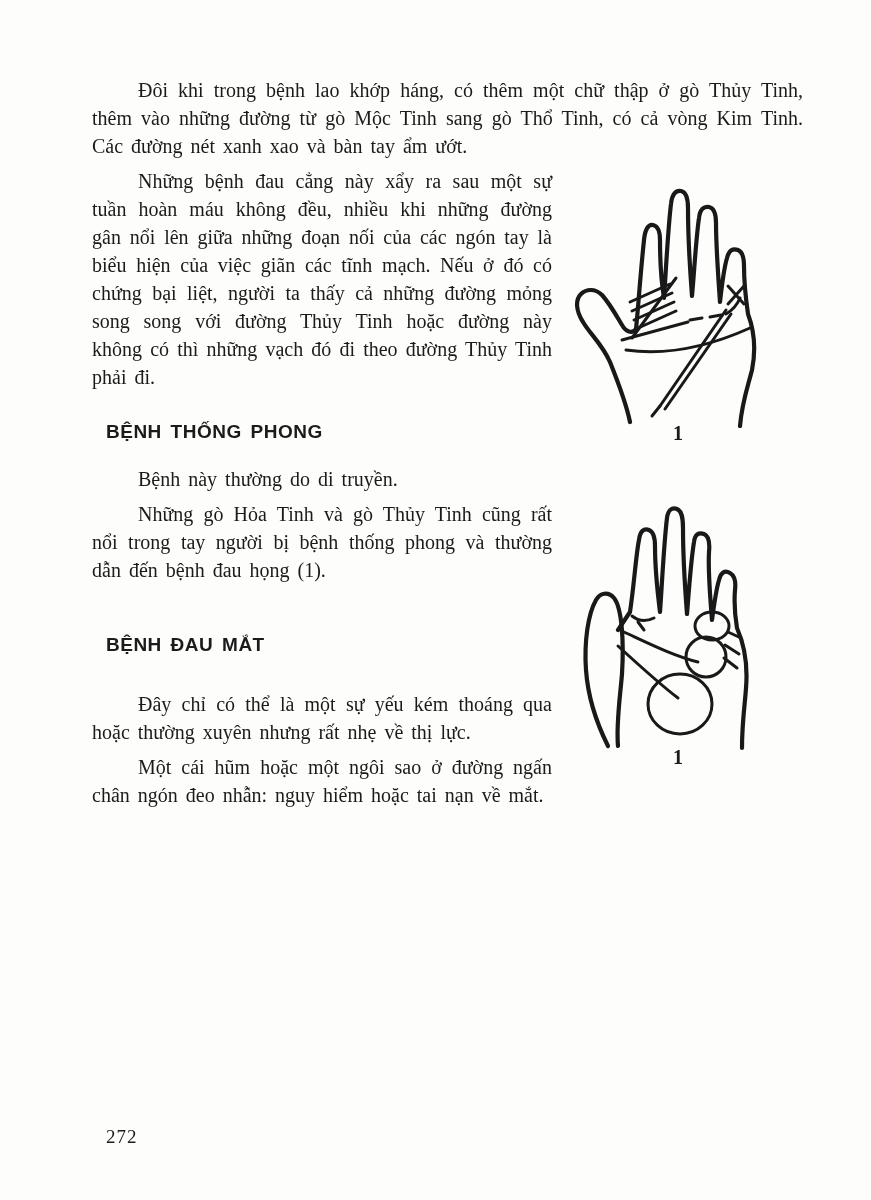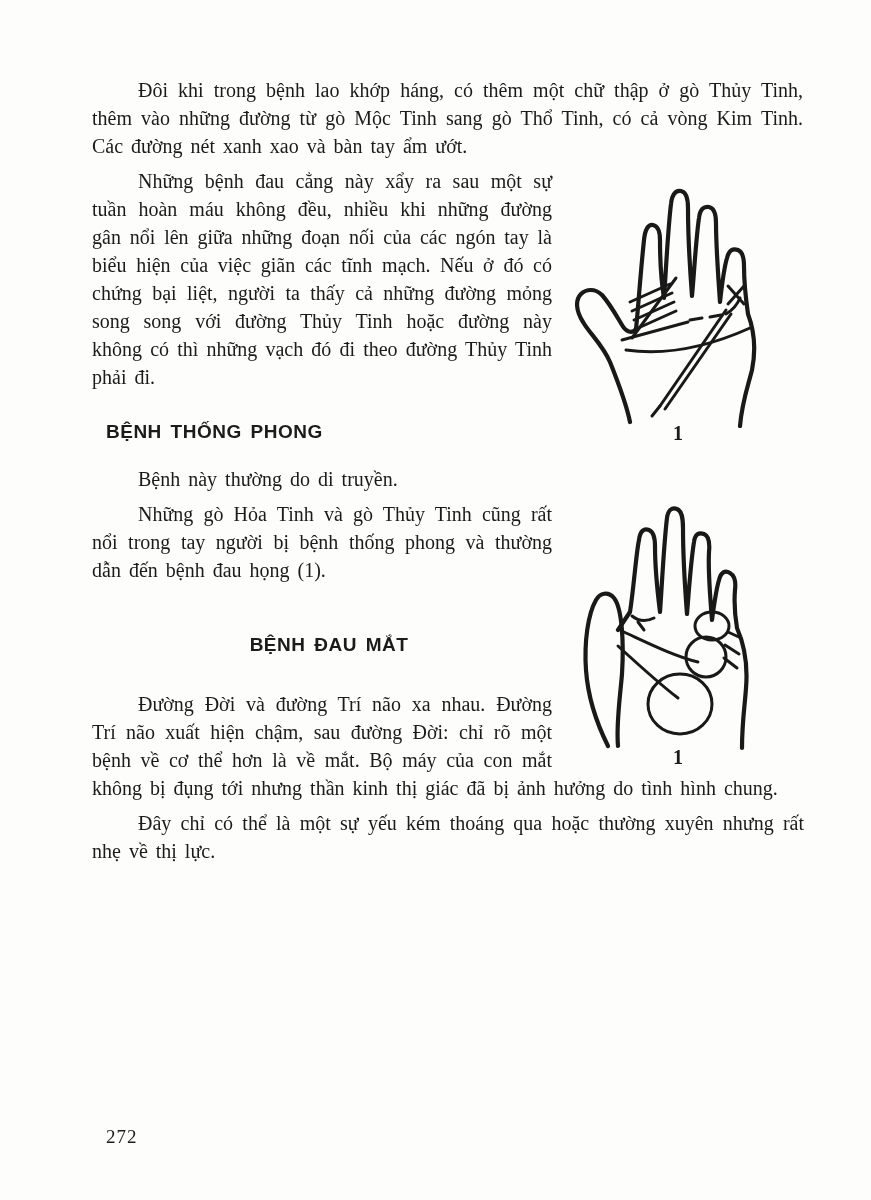--- a/index.html
+++ b/index.html
@@ -54,21 +54,20 @@
     font-weight:700;
     font-size:19px;
     line-height:30px;
     letter-spacing:0.5px;
     margin:26px 0 18px 0;
     padding-left:14px;
     text-align:left;
   }
   h2.sec-heading.second{
     margin:46px 0 30px 0;
-    text-align:center;
   }
   .page-number{
     position:absolute;
     left:106px;top:1126px;
     font-size:19px;
     letter-spacing:1px;
   }
   .hand{stroke:#191919;fill:none;stroke-linecap:round;stroke-linejoin:round;}
   .hand .outline{stroke-width:4.2;}
   .hand .mark{stroke-width:3;}
@@ -182,18 +181,18 @@
     </div>
 
     <p>Đôi khi trong bệnh lao khớp háng, có thêm một chữ thập ở gò Thủy Tinh, thêm vào những đường từ gò Mộc Tinh sang gò Thổ Tinh, có cả vòng Kim Tinh. Các đường nét xanh xao và bàn tay ẩm ướt.</p>
     <p>Những bệnh đau cẳng này xẩy ra sau một sự tuần hoàn máu không đều, nhiều khi những đường gân nổi lên giữa những đoạn nối của các ngón tay là biểu hiện của việc giãn các tĩnh mạch. Nếu ở đó có chứng bại liệt, người ta thấy cả những đường mỏng song song với đường Thủy Tinh hoặc đường này không có thì những vạch đó đi theo đường Thủy Tinh phải đi.</p>
 
     <h2 class="sec-heading">BỆNH THỐNG PHONG</h2>
     <p>Bệnh này thường do di truyền.</p>
     <p>Những gò Hỏa Tinh và gò Thủy Tinh cũng rất nổi trong tay người bị bệnh thống phong và thường dẫn đến bệnh đau họng (1).</p>
 
     <h2 class="sec-heading second">BỆNH ĐAU MẮT</h2>
-    <p>Đường Đời và đường Trí não xa nhau. Đường Trí não xuất hiện chậm, sau đường Đời: chỉ rõ một bệnh về cơ thể hơn là về mắt. Bộ máy của con mắt không bị đụng tới nhưng thần kinh thị giác đã bị ảnh hưởng do tình hình chung.</p>
     <p>Đây chỉ có thể là một sự yếu kém thoáng qua hoặc thường xuyên nhưng rất nhẹ về thị lực.</p>
+    <p>Một cái hũm hoặc một ngôi sao ở đường ngấn chân ngón đeo nhẫn: nguy hiểm hoặc tai nạn về mắt.</p>
   </div>
 
   <div class="page-number">272</div>
 </div>
 
 </body></html>

